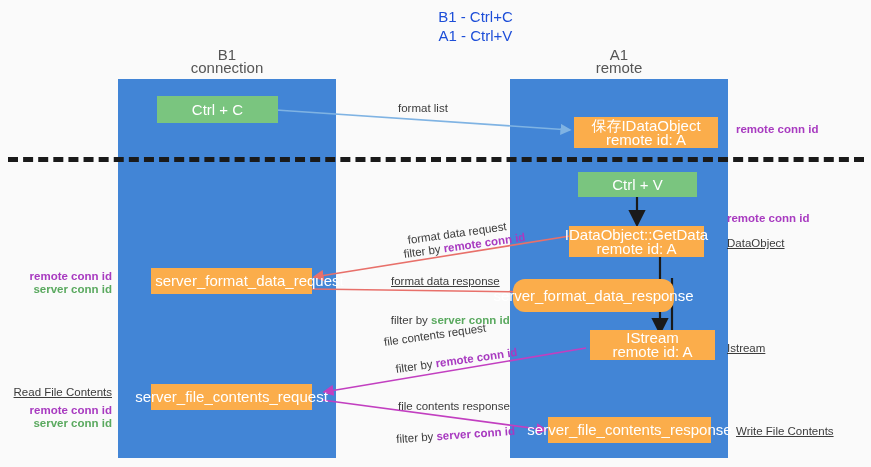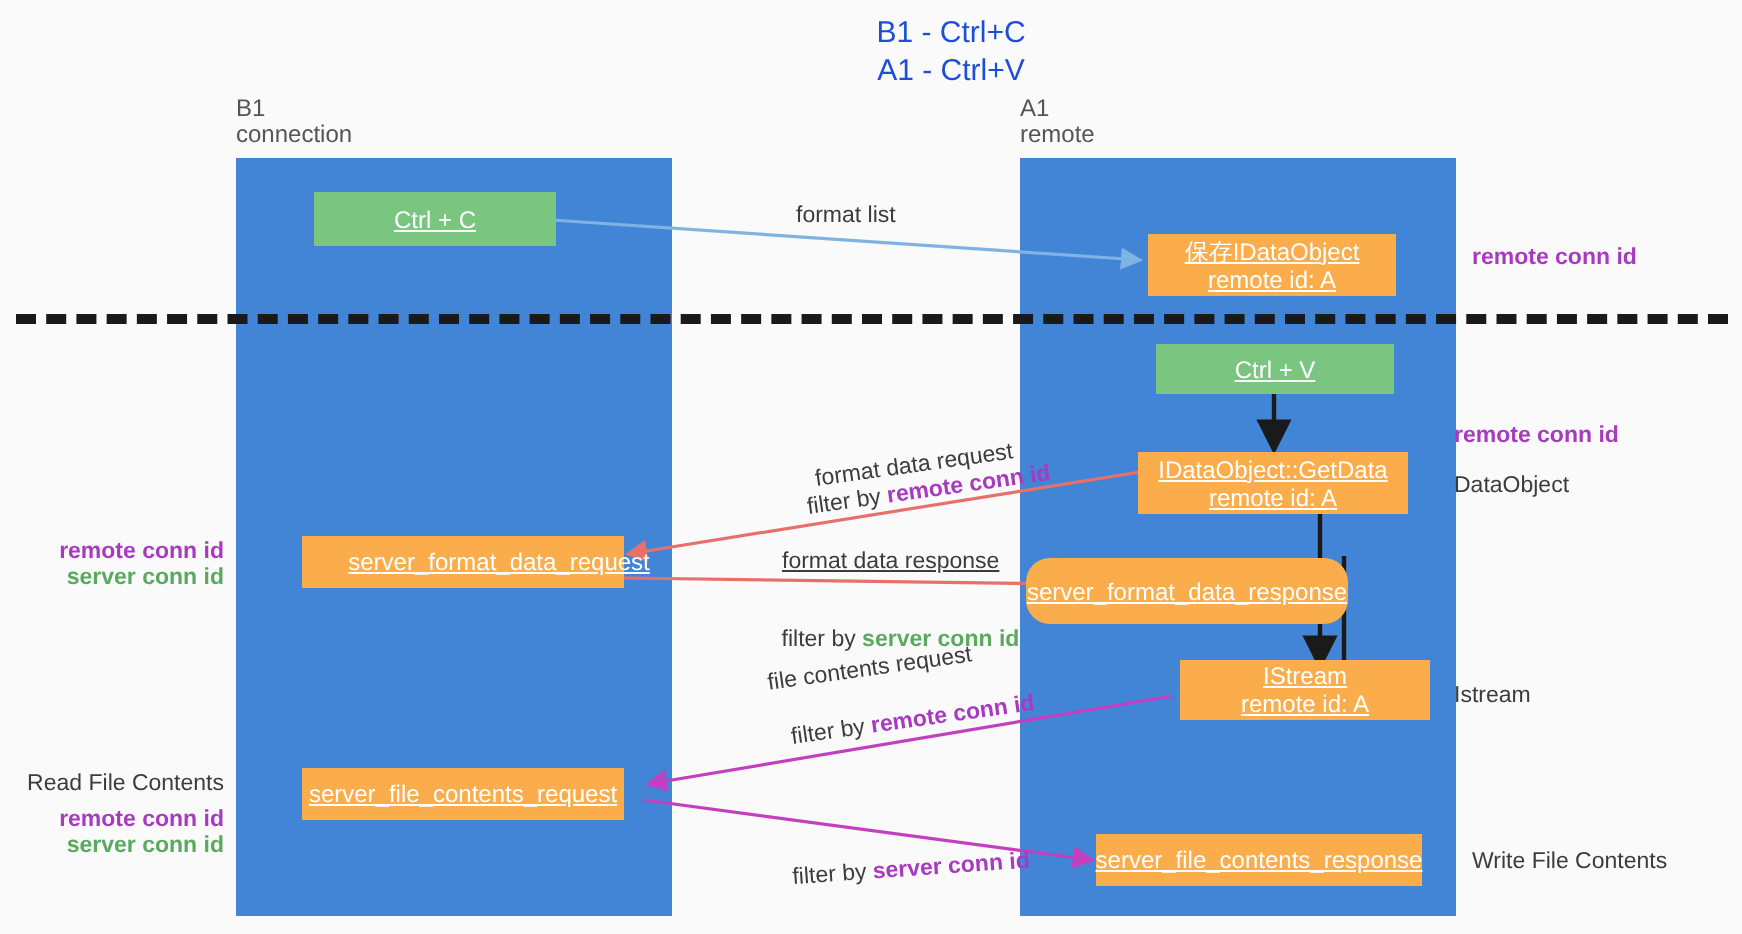--- a/index.html
+++ b/index.html
@@ -28,22 +28,22 @@
     text-align: center;
     font-size: 15px;
     line-height: 19px;
     color: #1d4ed8;
     white-space: pre;
     margin-left: 40px;
   }
   
   .lane-head {
     position: absolute;
-    text-align: left;
-    font-size: 12px;
+    text-align: center;
+    font-size: 15px;
     line-height: 13px;
     color: #555555;
     white-space: pre;
   }
   
   .lane {
     position: absolute;
     background: #4285d6;
   }
   
@@ -57,39 +57,38 @@
   }
   
   .node {
     position: absolute;
     box-sizing: border-box;
     display: flex;
     flex-direction: column;
     align-items: center;
     justify-content: center;
     color: #ffffff;
-    font-size: 12px;
+    font-size: 15px;
     line-height: 14px;
     text-align: center;
     white-space: pre;
     padding: 2px 4px;
-    text-decoration: underline;
   }
   .node.green { background: #7ac57f; }
   .node.orange { background: #fbad4b; }
   .node .l2 { display: block; }
 
   
   .ann {
     position: absolute;
     font-size: 11.5px;
     line-height: 14px;
     white-space: pre;
   }
-  .ann.plain  { color: #3c3c3c; }
+  .ann.plain  { color: #3c3c3c; text-decoration: underline; }
   .ann.purple { color: #a83ac0; font-weight: bold; }
   .ann.green  { color: #5aa95f; font-weight: bold; }
   .ann.right  { text-align: right; }
 
   
   .edge-label {
     position: absolute;
     font-size: 11.5px;
     line-height: 15px;
     color: #3c3c3c;
@@ -156,21 +155,21 @@
 
     <line x1="322" y1="400" x2="546" y2="430" stroke="#c23fc0" stroke-width="1.6" marker-end="url(#ah-magenta)"></line>
   </svg>
 
   <div class="divider"></div>
 
   <div class="node green" style="left:157px; top:96px; width:121px; height:27px;">
     <span>Ctrl + C</span>
   </div>
 
-  <div class="node orange" style="left:574px; top:117px; width:124px; height:31px;">
+  <div class="node orange" style="left:574px; top:117px; width:144px; height:31px;">
     <span>保存IDataObject</span>
     <span class="l2">remote id: A</span>
   </div>
 
   <div class="node green" style="left:578px; top:172px; width:119px; height:25px;">
     <span>Ctrl + V</span>
   </div>
 
   <div class="node orange" style="left:569px; top:226px; width:135px; height:31px;">
     <span>IDataObject::GetData</span>
@@ -223,17 +222,18 @@
   <div class="edge-label" style="left:391px; top:274px;text-decoration:underline;">format data response</div>
   <div class="edge-label" style="left:378px; top:298px;">
     <span>filter by </span><span class="hl-green">server conn id</span>
   </div>
 
   <div class="edge-label" style="left:383px; top:335px; transform: rotate(-8deg);">file contents request</div>
   <div class="edge-label" style="left:380px; top:349px; transform: rotate(-8deg);">
     <span>filter by </span><span class="hl-purple">remote conn id</span>
   </div>
 
+  <div class="edge-label" style="left:398px; top:399px;">file contents response</div>
   <div class="edge-label" style="left:382px; top:418px; transform: rotate(-4deg);">
     <span>filter by </span><span class="hl-purple">server conn id</span>
   </div>
 
 </div>
 
 </body></html>

